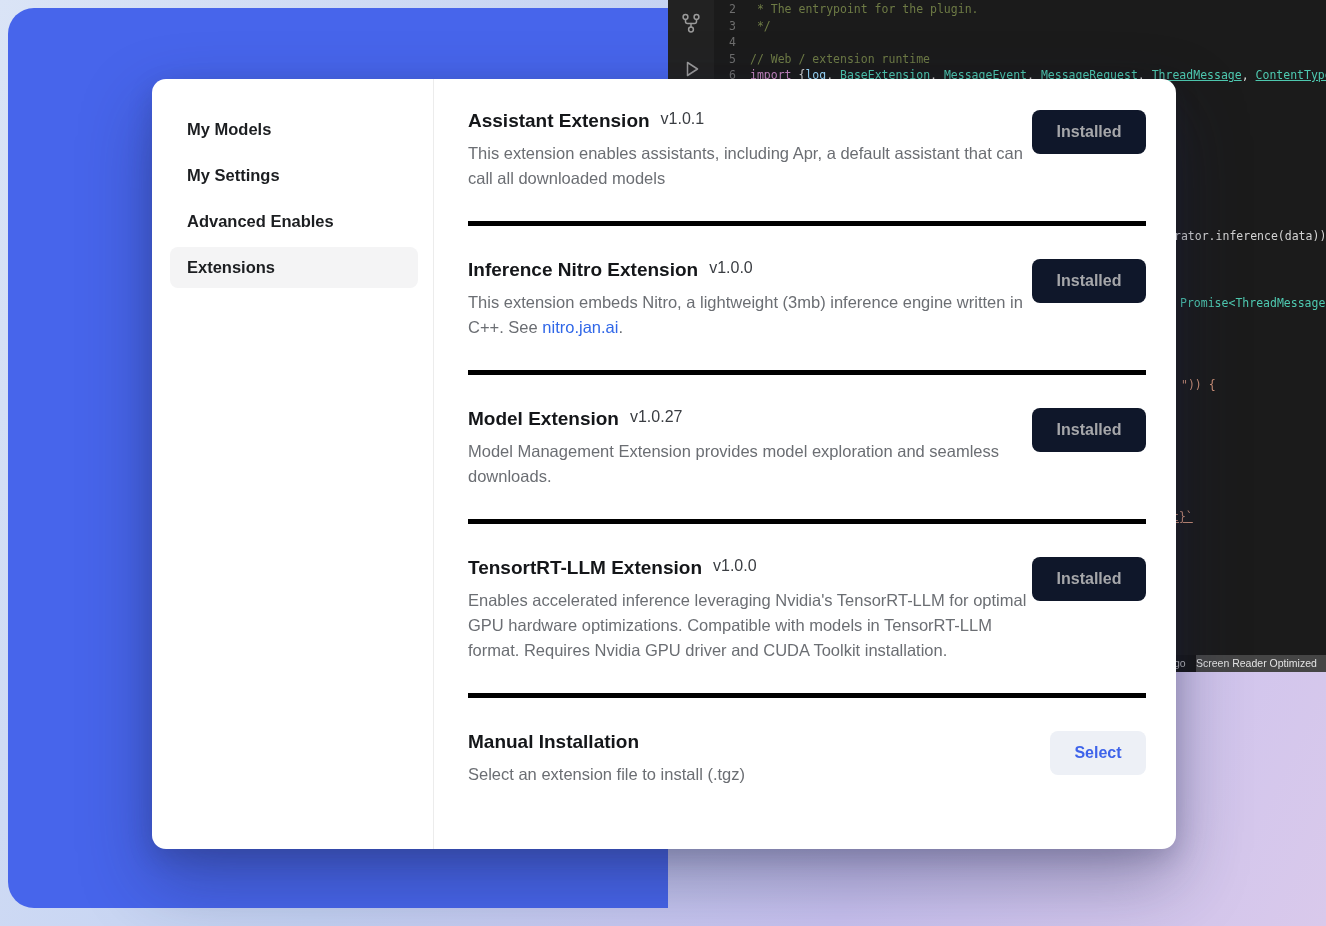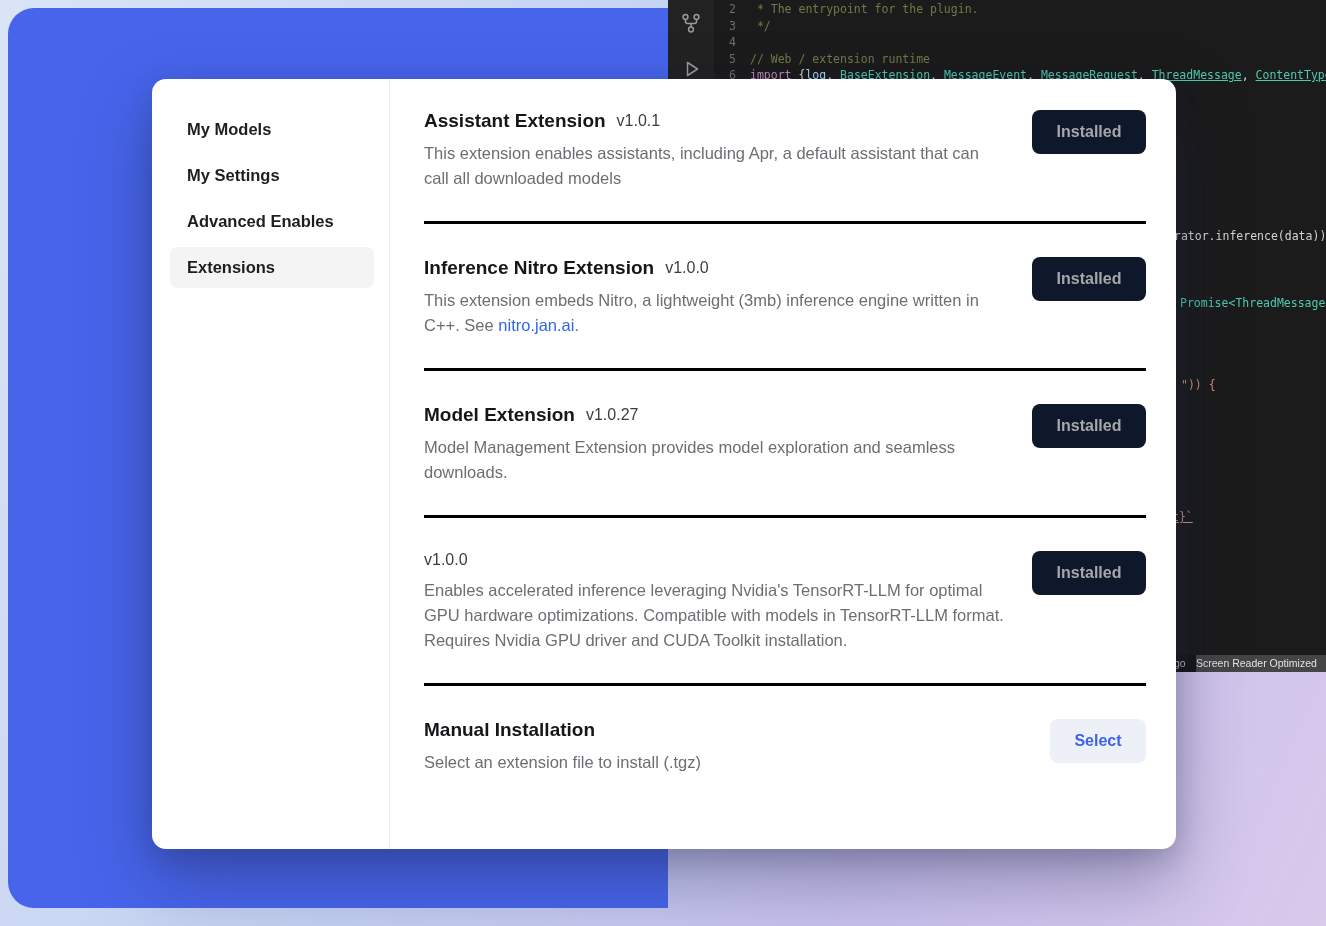--- a/index.html
+++ b/index.html
@@ -33,30 +33,30 @@
   .status-bar { position:absolute; left:0; right:0; bottom:0; height:17px; background:#161616;
     font-size:10.5px; line-height:17px; color:#bdbdbd; }
   .status-left { position:absolute; left:506px; top:0; }
   .status-right { position:absolute; left:528px; right:0; top:0; bottom:0; background:#454545;
     color:#e3e3e3; padding:0 0; white-space:nowrap; overflow:hidden; }
 
   
   .modal { position:absolute; left:152px; top:79px; width:1024px; height:770px; background:#ffffff;
     border-radius:14px; box-shadow:0 30px 70px rgba(30,35,70,.38), 0 8px 24px rgba(30,35,70,.18);
     display:flex; overflow:hidden; }
-  .msidebar { width:238px; flex:none; border-right:1px solid #ececec; padding:30px 15px 0 18px; }
+  .msidebar { width:282px; flex:none; border-right:1px solid #ececec; padding:30px 15px 0 18px; }
   .nav-item { font-size:16.5px; font-weight:700; color:#1c1e21; padding:11px 17px; border-radius:8px;
     margin-bottom:5px; cursor:pointer; }
   .nav-item.active { background:#f4f4f5; }
   .mcontent { flex:1; padding:0 30px 0 34px; overflow:hidden; }
   .ext-row { display:flex; justify-content:space-between; align-items:flex-start;
-    padding:33px 0 30px; border-top:3px solid #000000; }
+    padding:33px 0 30px; border-top:5px solid #000000; }
   .ext-row:first-child { border-top:none; padding-top:31px; }
   .ext-info { max-width:582px; }
-  .ext-title-line { display:flex; align-items:center; gap:11px; margin-bottom:9px; }
+  .ext-title-line { display:flex; align-items:flex-start; gap:11px; margin-bottom:9px; }
   .ext-title { font-size:19px; font-weight:700; color:#141619; }
   .ext-version { font-size:16px; font-weight:400; color:#3a3d42; }
   .ext-desc { font-size:16.5px; line-height:25px; color:#6b6e73; }
   .link { color:#3067e8; cursor:pointer; }
   .btn { height:44px; min-width:114px; padding:0 22px; border-radius:8px; border:none;
     background:#0f172a; color:#a6a7aa; font-weight:600; font-size:16px;
     font-family:"Liberation Sans", sans-serif; cursor:default; }
   .btn.select { background:#edf0f6; color:#3e63ea; min-width:96px; cursor:pointer; }
 </style>
 </head>
@@ -157,20 +157,21 @@
             <span class="ext-version">v1.0.27</span>
           </div>
           <div class="ext-desc">Model Management Extension provides model exploration and seamless downloads.</div>
         </div>
         <button class="btn">Installed</button>
       </div>
 
       <div class="ext-row">
         <div class="ext-info">
           <div class="ext-title-line">
+            <span class="ext-title">TensortRT-LLM Extension</span>
             <span class="ext-version">v1.0.0</span>
           </div>
           <div class="ext-desc">Enables accelerated inference leveraging Nvidia's TensorRT-LLM for optimal GPU hardware optimizations. Compatible with models in TensorRT-LLM format. Requires Nvidia GPU driver and CUDA Toolkit installation.</div>
         </div>
         <button class="btn">Installed</button>
       </div>
 
       <div class="ext-row">
         <div class="ext-info">
           <div class="ext-title-line">

